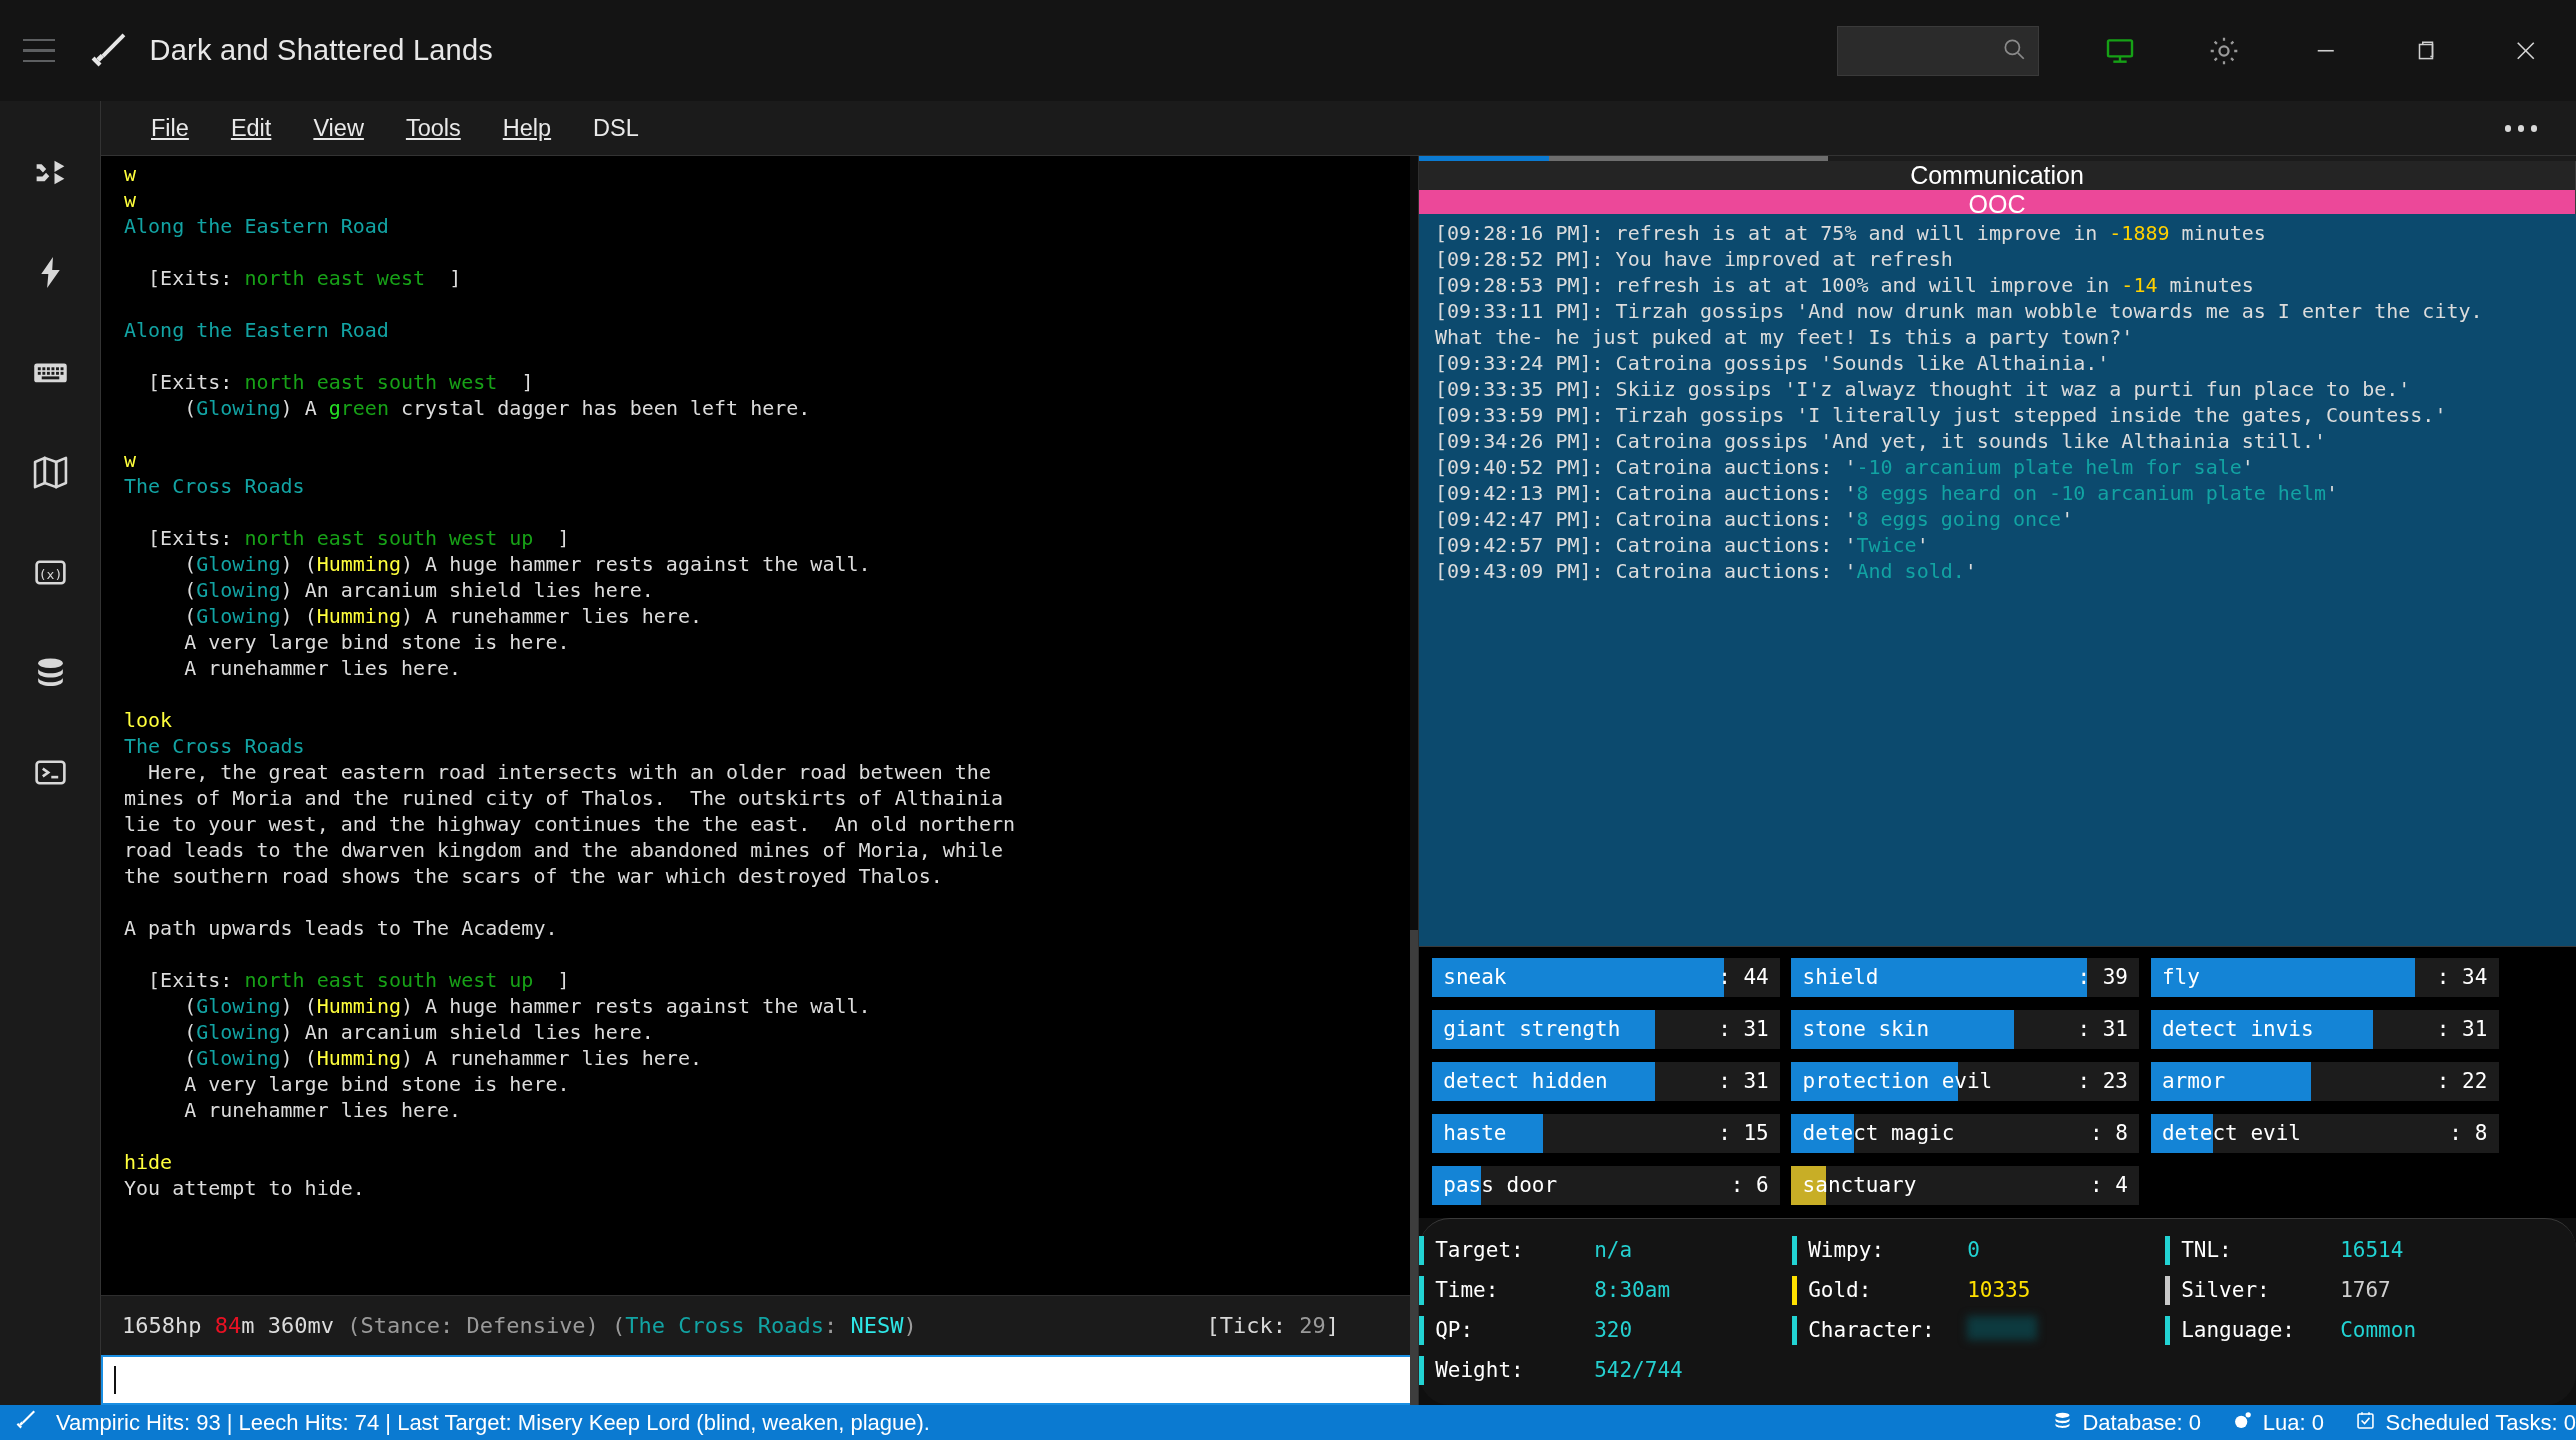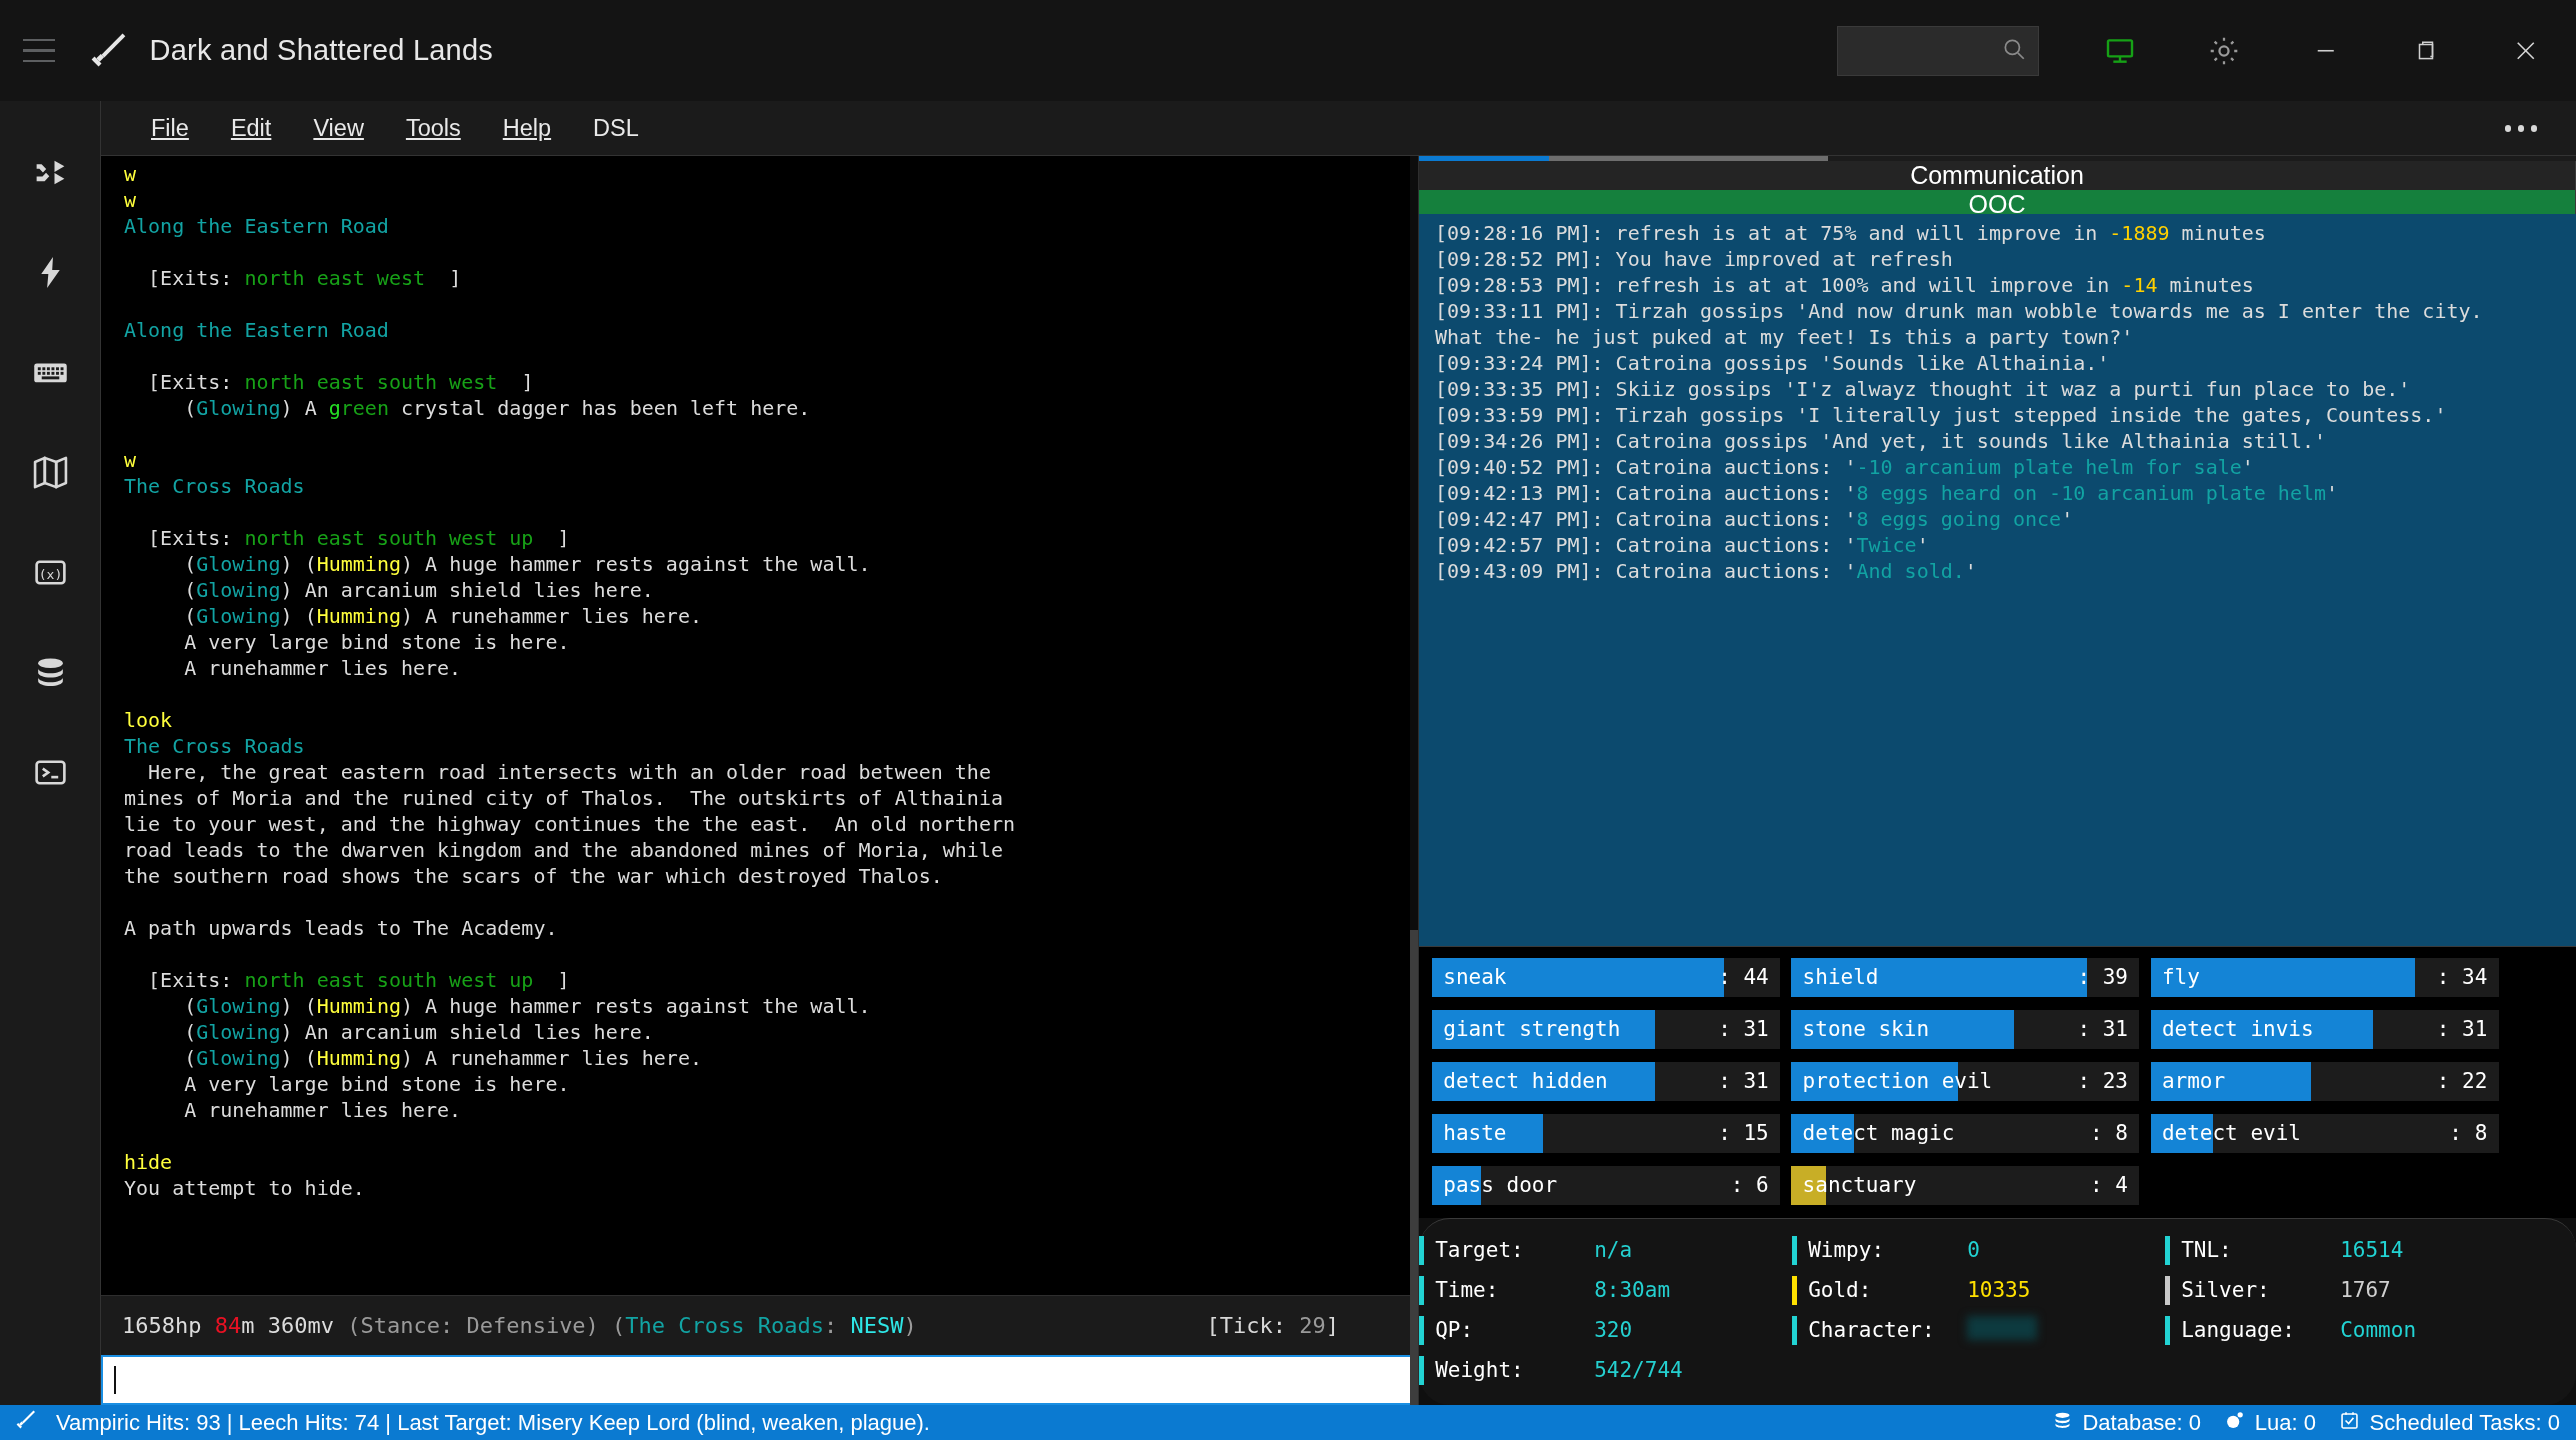--- a/index.html
+++ b/index.html
@@ -98,21 +98,21 @@
   .right-pane { width: 1158px; flex: 0 0 1158px; display: flex; flex-direction: column;
                 background: #0f0f0f; border-left: 0.8px solid #2e2e2e; min-height: 0;}
 
   .tabs-wrap { flex: 0 0 auto; background: #1b1b1b; border-bottom: 0.8px solid #3a3a3a; }
   .tab-accent { height: 4.9px; background: #4a4a4a; display: flex; }
   .tab-accent i { display: block; height: 4.9px; }
   .tabs { display: flex; height: 52px; flex-direction: column; }
   .tab {
     display: flex; align-items: center; justify-content: center;
     color: #ffffff; font-size: 25px; cursor: pointer;
-    border-right: 0.8px solid #3a3a3a; background: #15803d; padding: 0 18px;
+    border-right: 0.8px solid #3a3a3a; background: #ec4899; padding: 0 18px;
   }
   .tab.active { background: #242424; }
 
   .chat {
     flex: 1 1 auto; background: #0c4a6e; overflow: hidden;
     font-family: "DejaVu Sans Mono","Liberation Mono",monospace;
     font-size: 20px; line-height: 26px; color: #d6d6d6;
     padding: 6.5px 8px 0 16px; white-space: pre-wrap; min-height: 0;
   }
 
@@ -149,21 +149,21 @@
   .stat .k { color: #ffffff; width: 159px; flex: 0 0 159px; }
   .stat .v { color: #25d0d0; }
   .redacted { display:inline-block; width: 70px; height: 24px; background:#0d3a3f; filter: blur(4px); }
 
   
   .statusbar {
     height: 36px; flex: 0 0 36px; background: #0b7ad1; display: flex; align-items: center;
     color: #fff; font-size: 22px; padding: 0 0 0 13px;
   }
   .sb-left { display: flex; align-items: center; gap: 19px; }
-  .sb-right { margin-left: auto; display: flex; align-items: center; gap: 23px; padding-right: 16px; }
+  .sb-right { margin-left: auto; display: flex; align-items: center; gap: 31px; padding-right: 0; }
   .sb-item { display: flex; align-items: center; gap: 9.7px; cursor: pointer; }
 
   
   .c-yellow { color: #ffff3c; }
   .c-teal   { color: #12a3a3; }
   .c-cyan   { color: #2ee6e6; }
   .c-green  { color: #17a117; }
   .c-bgreen { color: #24e024; }
   .c-white  { color: #dcdcdc; }
   .c-gray   { color: #9a9a9a; }

